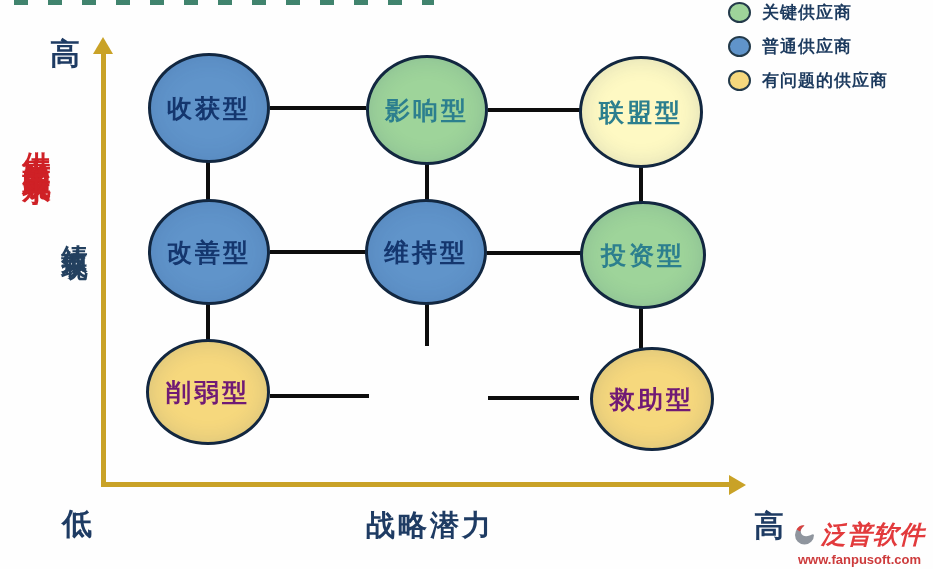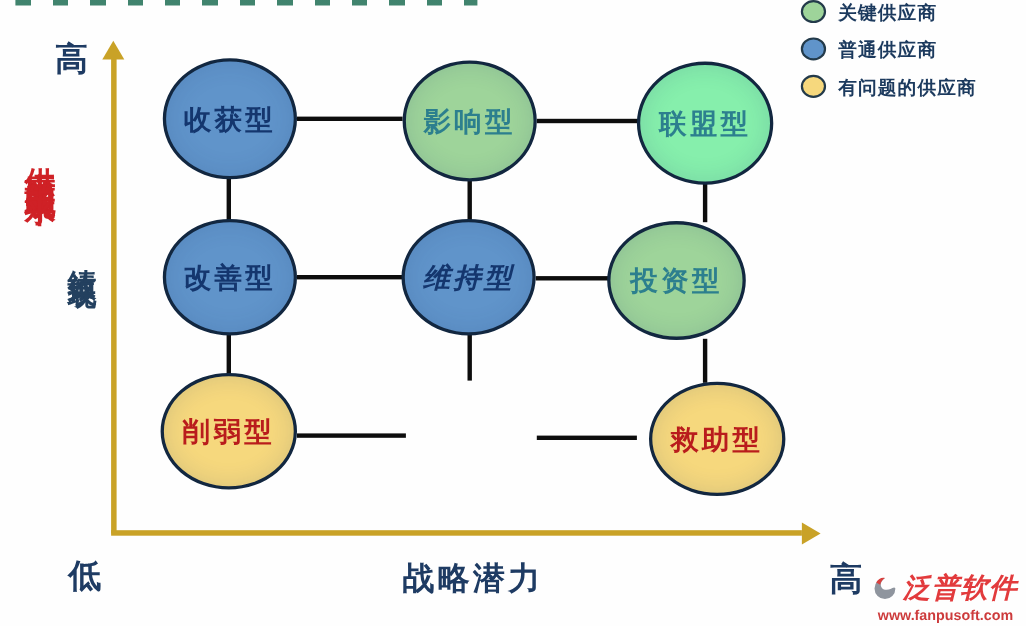--- a/index.html
+++ b/index.html
@@ -9,21 +9,21 @@
     font-family:"Liberation Sans", sans-serif;
   }
   
   .remnant{
     position:absolute;left:14px;top:0;width:420px;height:5px;
     background:repeating-linear-gradient(90deg,#1f6e54 0 14px,transparent 14px 34px);
     opacity:.85;
   }
   
   .legend{position:absolute;left:728px;top:0;}
-  .legend-row{display:flex;height:24px;margin-bottom:10px;}
+  .legend-row{display:flex;align-items:center;height:24px;margin-bottom:10px;}
   .swatch{
     width:23px;height:21px;border-radius:50%;
     border:2px solid #233a4a;box-sizing:border-box;margin-right:11px;flex:none;
   }
   .legend-label{font-size:17px;font-weight:bold;color:#1c3a5e;letter-spacing:1px;white-space:nowrap;}
   
   .y-line{position:absolute;left:101px;top:52px;width:5px;height:433px;}
   .x-line{position:absolute;left:101px;top:482px;width:628px;height:5px;}
   .y-arrow{
     position:absolute;left:93px;top:37px;width:0;height:0;
@@ -67,27 +67,27 @@
   .v3b{left:639px;top:308px;height:40px;}
   
   .cell{
     position:absolute;border:3px solid #122740;border-radius:50%;
     box-sizing:border-box;display:flex;align-items:center;justify-content:center;
     box-shadow:inset 0 0 22px rgba(30,60,110,.14);
   }
   .cell-label{font-size:25px;font-weight:bold;letter-spacing:3px;white-space:nowrap;}
   .cat-blue .cell-label{color:#14366e;}
   .cat-green .cell-label{color:#2c7f8e;}
-  .cat-yellow .cell-label{color:#b91c1c;}
+  .cat-yellow .cell-label{color:#701a75;}
   .pos-r1c1{left:148px;top:53px;width:122px;height:110px;}
   .pos-r1c2{left:366px;top:55px;width:122px;height:110px;}
   .pos-r1c3{left:579px;top:56px;width:124px;height:112px;}
   .pos-r2c1{left:148px;top:199px;width:122px;height:106px;}
-  .pos-r2c2{left:365px;top:199px;width:122px;height:106px;font-style:italic;}
-  .pos-r2c3{left:552px;top:201px;width:126px;height:108px;}
+  .pos-r2c2{left:365px;top:199px;width:122px;height:106px;}
+  .pos-r2c3{left:580px;top:201px;width:126px;height:108px;}
   .pos-r3c1{left:146px;top:339px;width:124px;height:106px;}
   .pos-r3c2{left:368px;top:345px;width:120px;height:106px;}
   .pos-r3c3{left:590px;top:347px;width:124px;height:104px;}
   
   .wm{position:absolute;left:792px;top:518px;width:140px;}
   .wm-top{display:flex;align-items:center;}
   .wm-icon{width:26px;height:26px;flex:none;margin-right:3px;}
   .wm-brand{font-size:25px;font-weight:bold;font-style:italic;color:#e23a3c;white-space:nowrap;letter-spacing:1px;}
   .wm-url{font-size:13px;font-weight:bold;color:#cd3b3c;margin-top:1px;margin-left:6px;white-space:nowrap;}
 </style>
@@ -137,21 +137,21 @@
   <div class="v-line v2b"></div>
   <div class="v-line v3a"></div>
   <div class="v-line v3b"></div>
 
   <div class="cell cat-blue pos-r1c1" style="background-color: rgb(96, 148, 202); font-family: Liberation Serif, serif;">
     <span class="cell-label">收获型</span>
   </div>
   <div class="cell cat-green pos-r1c2" style="background-color: rgb(158, 212, 154);">
     <span class="cell-label">影响型</span>
   </div>
-  <div class="cell cat-green pos-r1c3" style="background-color: #86efac;">
+  <div class="cell cat-green pos-r1c3" style="background-color: #fef9c3;">
     <span class="cell-label">联盟型</span>
   </div>
   <div class="cell cat-blue pos-r2c1" style="background-color: rgb(96, 148, 202); font-family: Liberation Mono, monospace;">
     <span class="cell-label">改善型</span>
   </div>
   <div class="cell cat-blue pos-r2c2" style="background-color: rgb(96, 148, 202);">
     <span class="cell-label">维持型</span>
   </div>
   <div class="cell cat-green pos-r2c3" style="background-color: rgb(158, 212, 154);">
     <span class="cell-label">投资型</span>

